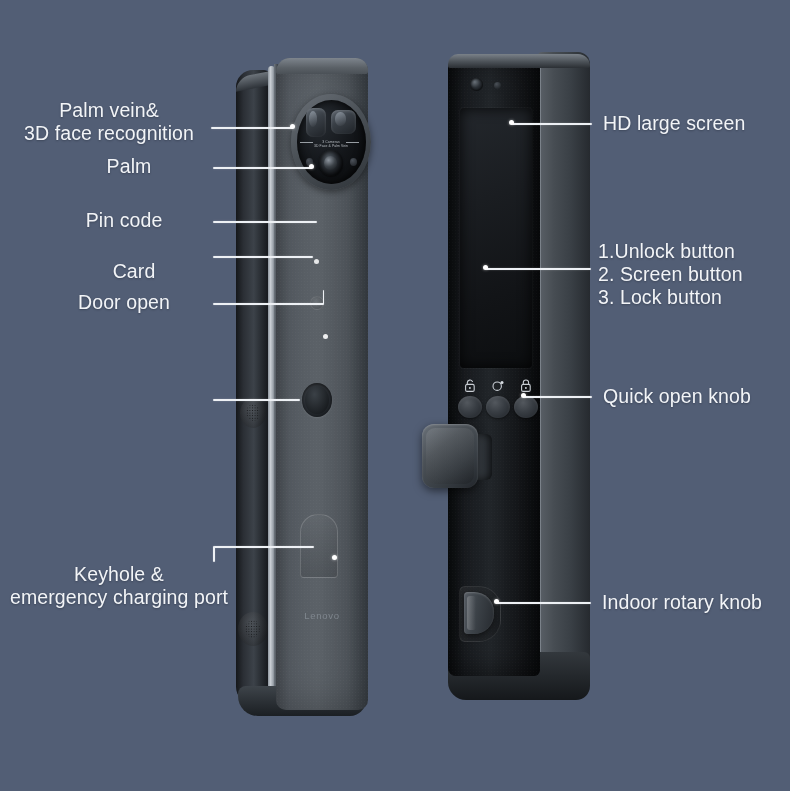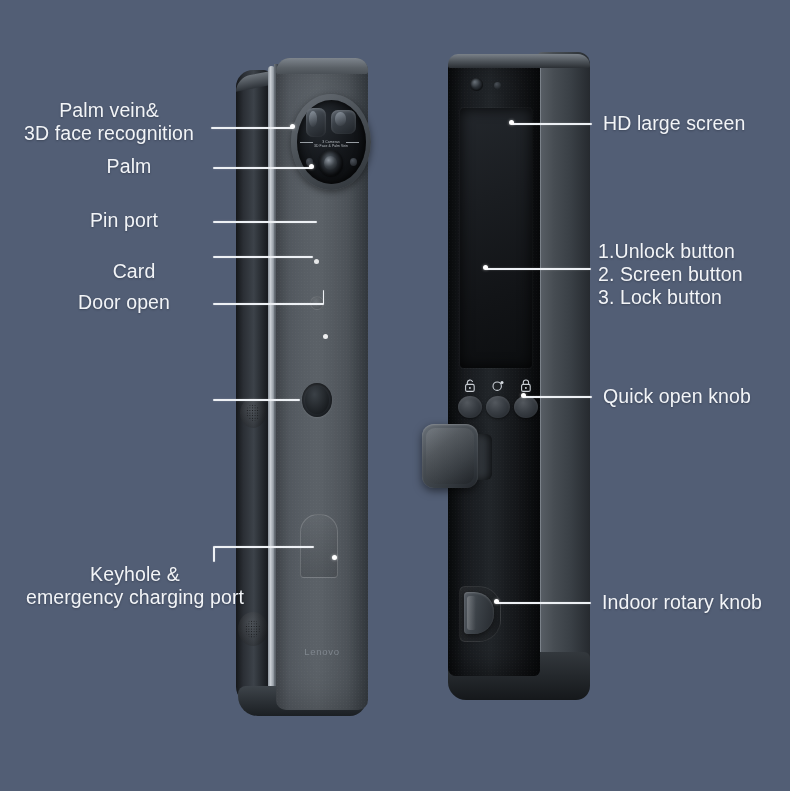--- a/index.html
+++ b/index.html
@@ -156,21 +156,21 @@
     position:absolute;left:72px;top:468px;width:36px;height:62px;
     border-radius:18px 18px 4px 4px;
     border:1px solid rgba(255,255,255,.16);
     background:linear-gradient(170deg,rgba(255,255,255,.045),rgba(0,0,0,.12));
   }
   .keydot{
     position:absolute;left:104px;top:509px;width:5px;height:5px;border-radius:50%;
     background:#fff;box-shadow:0 0 3px rgba(255,255,255,.6);
   }
   .lenovo{
-    position:absolute;left:48px;top:600px;width:92px;text-align:center;
+    position:absolute;left:48px;top:564px;width:92px;text-align:center;
     color:#868d95;font-size:9.5px;letter-spacing:.7px;opacity:.85;
   }
   
   .grille{
     position:absolute;border-radius:50%;
     background-image:radial-gradient(rgba(0,0,0,.75) .75px,transparent .8px);
     background-size:2.6px 2.6px;opacity:.85;
   }
   .grille-ring{
     position:absolute;border-radius:50%;
@@ -374,33 +374,33 @@
 
   <div class="label right-al" style="left:14px;top:99px;width:190px;">Palm vein&amp;
 3D face recognition</div>
   <div class="lead" style="left:211px;top:127px;width:82px;"></div>
   <div class="dot" style="left:290px;top:124px;"></div>
 
   <div class="label right-al" style="left:54px;top:155px;width:150px;">Palm</div>
   <div class="lead" style="left:213px;top:167px;width:99px;"></div>
   <div class="dot" style="left:309px;top:164px;"></div>
 
-  <div class="label right-al" style="left:44px;top:209px;width:160px;">Pin port</div>
+  <div class="label right-al" style="left:44px;top:209px;width:160px;">Pin code</div>
   <div class="lead" style="left:213px;top:221px;width:104px;"></div>
 
   <div class="label right-al" style="left:64px;top:260px;width:140px;">Card</div>
   <div class="lead" style="left:213px;top:256px;width:100px;"></div>
 
   <div class="label right-al" style="left:44px;top:291px;width:160px;">Door open</div>
   <div class="lead" style="left:213px;top:303px;width:111px;"></div>
   <div class="lead-v" style="left:322.5px;top:290px;height:14px;"></div>
 
   <div class="lead" style="left:213px;top:399px;width:87px;"></div>
 
-  <div class="label right-al" style="left:20px;top:563px;width:230px;">Keyhole &amp;
+  <div class="label right-al" style="left:4px;top:563px;width:230px;">Keyhole &amp;
 emergency charging port</div>
   <div class="lead" style="left:214px;top:546px;width:100px;"></div>
   <div class="lead-v" style="left:213px;top:546px;height:16px;"></div>
 
   <div class="label left-al" style="left:603px;top:112px;width:180px;">HD large screen</div>
   <div class="lead" style="left:512px;top:123px;width:80px;"></div>
   <div class="dot" style="left:509px;top:120px;"></div>
 
   <div class="label left-al" style="left:598px;top:240px;width:200px;">1.Unlock button
 2. Screen button

